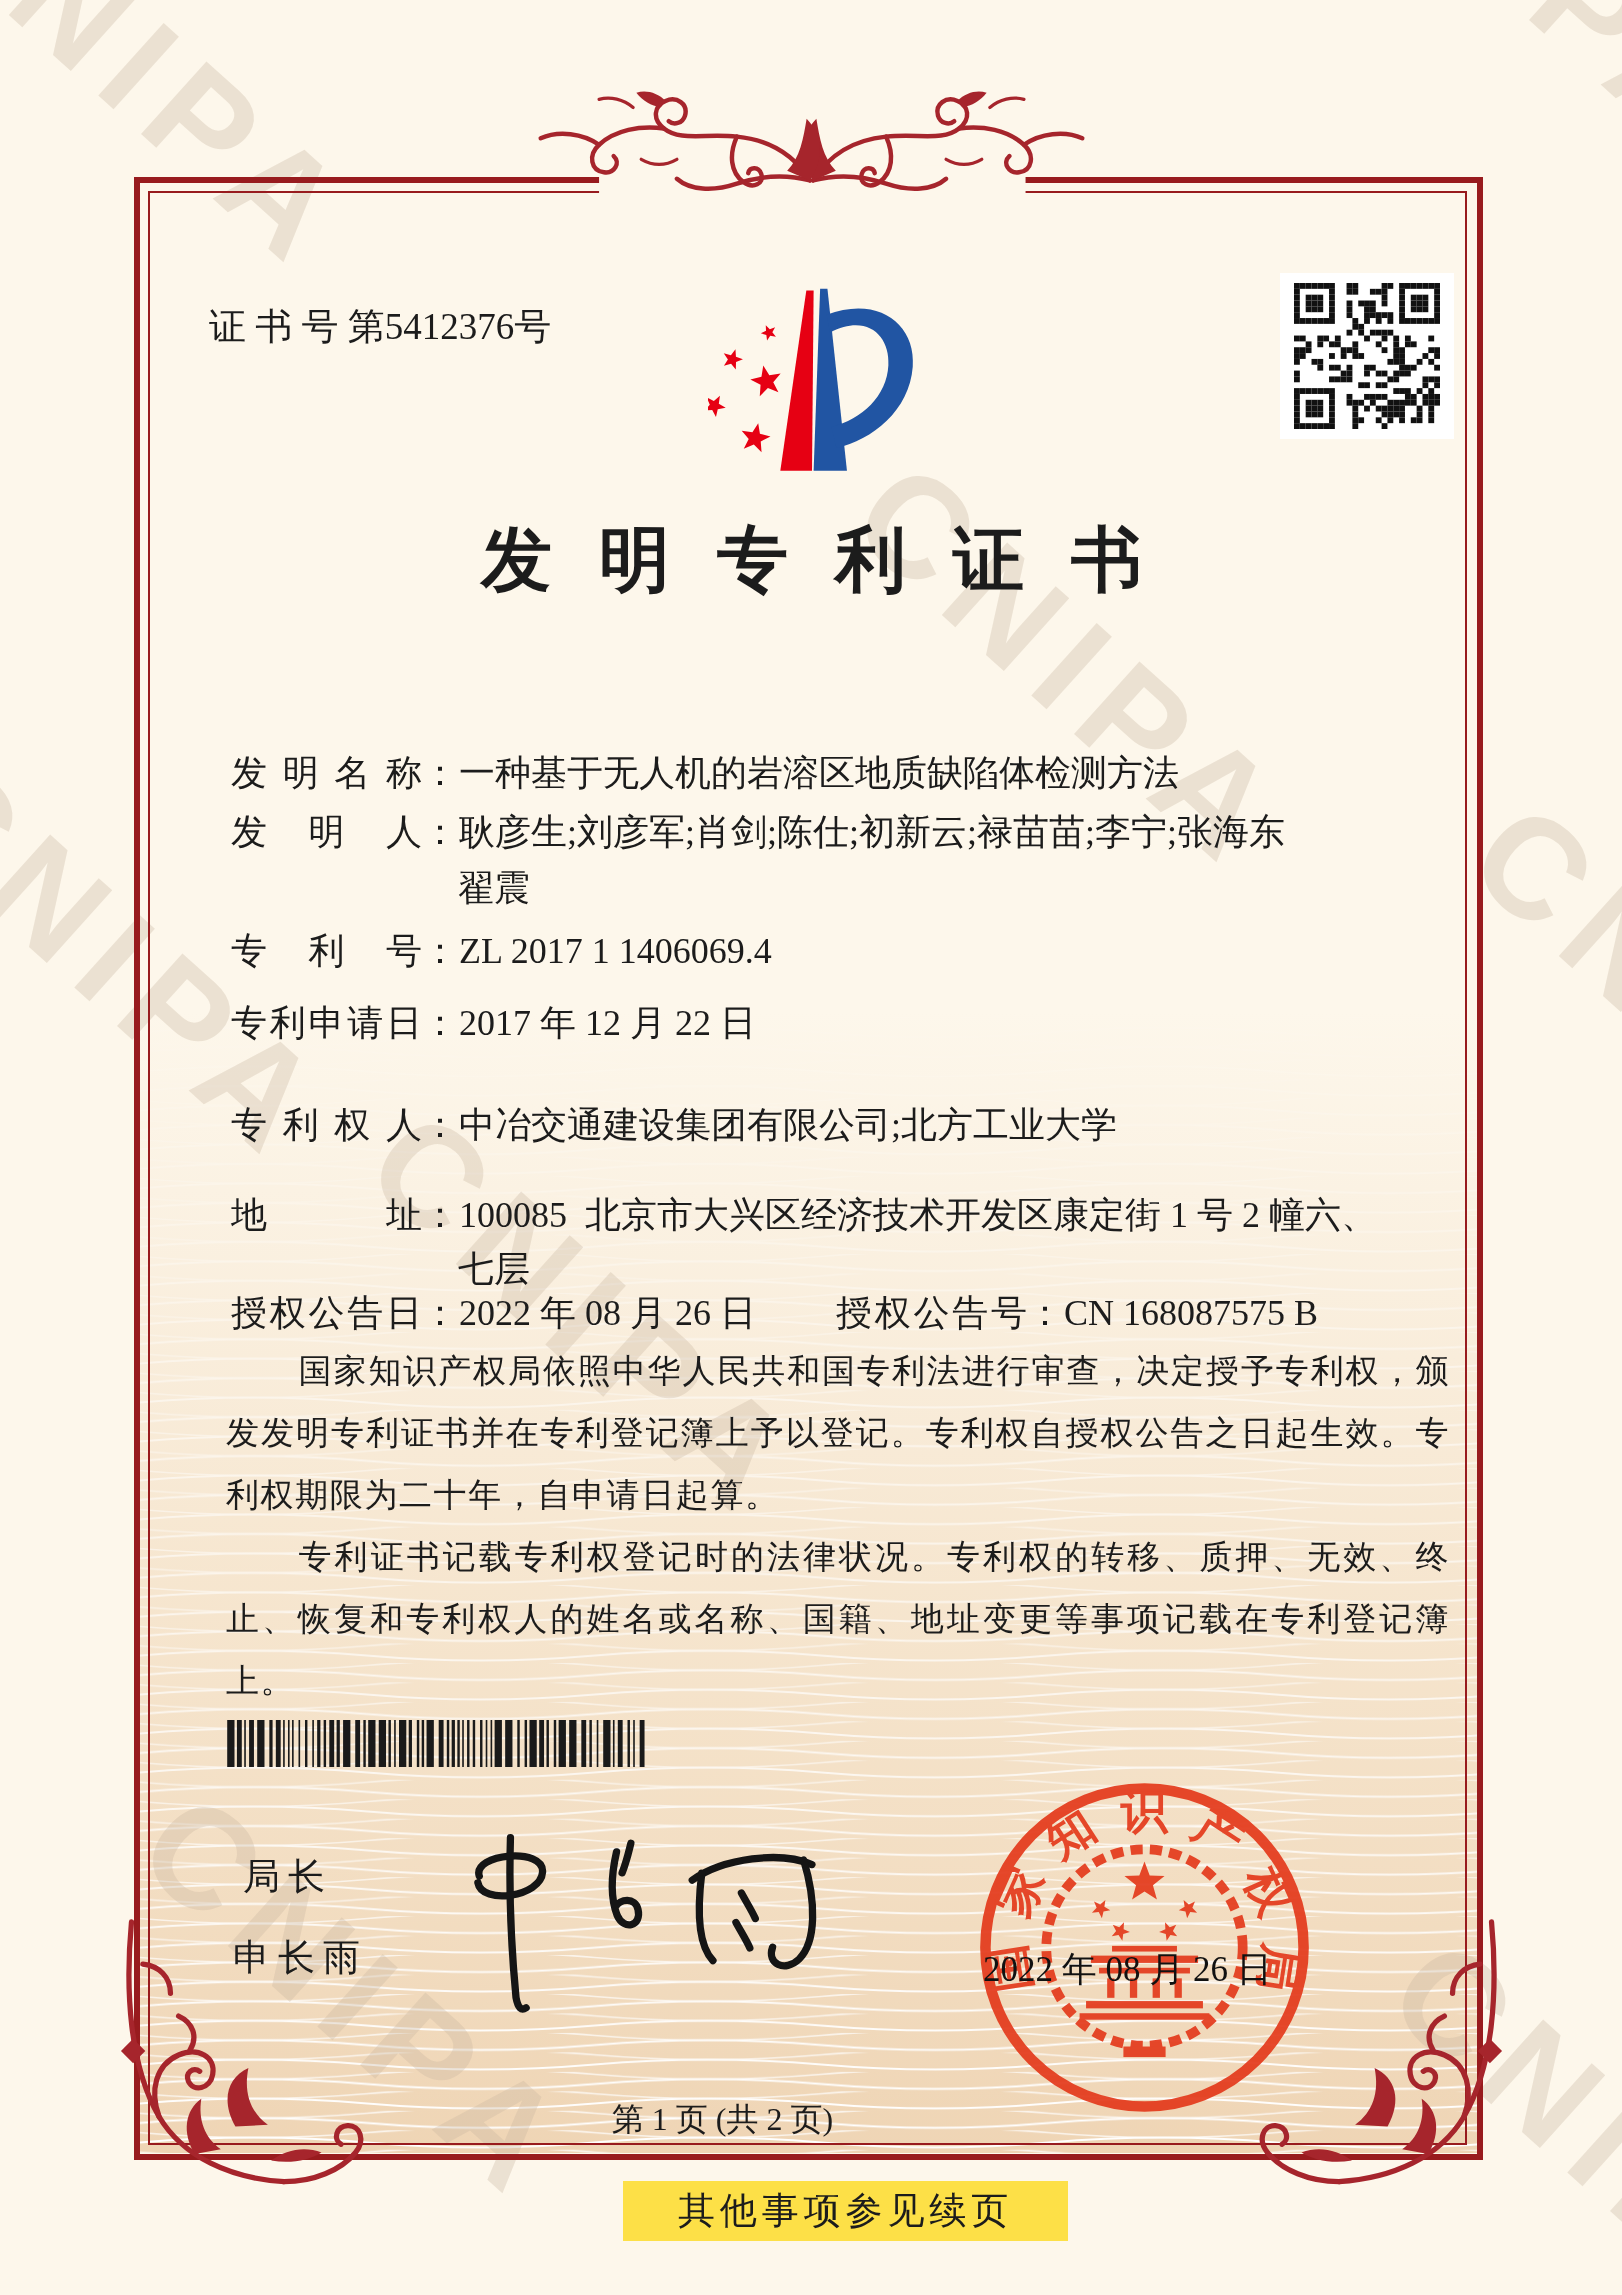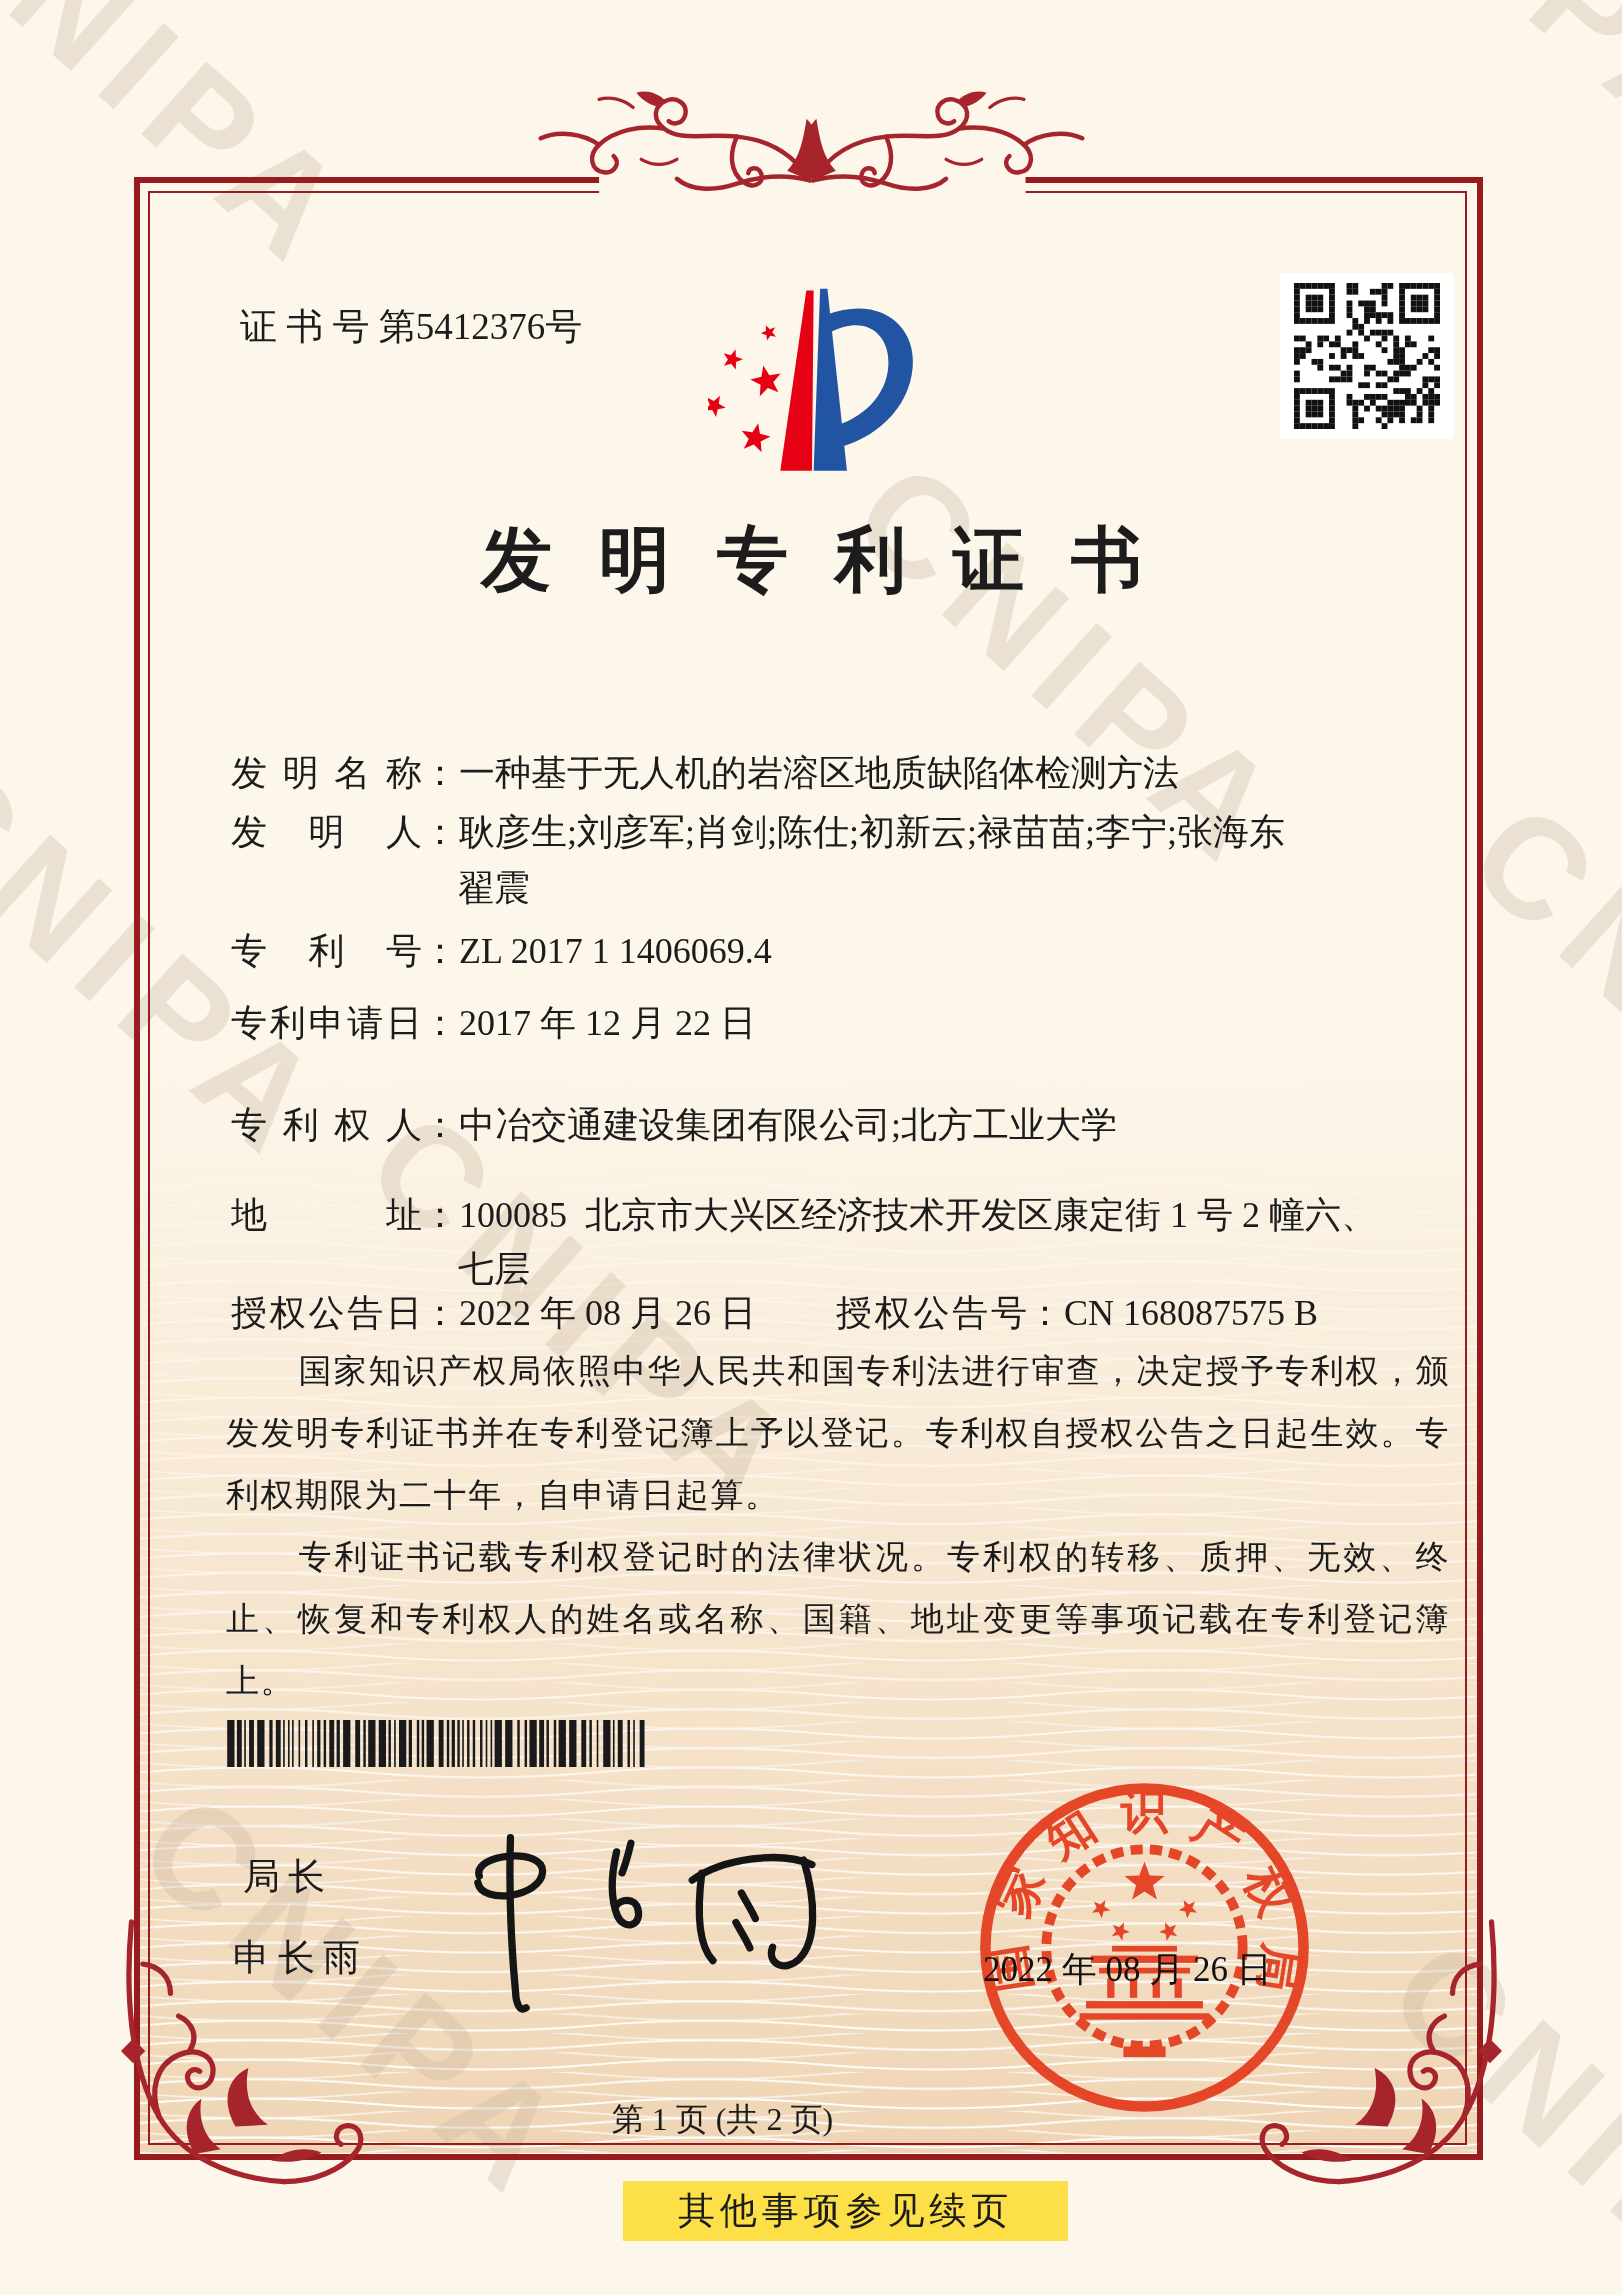--- a/index.html
+++ b/index.html
@@ -7,21 +7,21 @@
         font-family:"Liberation Serif","DejaVu Serif",serif;color:#1c1c1c;}
   .abs{position:absolute;}
   
   .wm{position:absolute;font-family:"Liberation Sans","DejaVu Sans",sans-serif;font-weight:bold;
       font-size:142px;letter-spacing:18px;color:rgba(198,180,158,0.32);transform:rotate(42deg);
       white-space:nowrap;pointer-events:none;}
   
   .frame-outer{left:134px;top:177px;width:1349px;height:1983px;border:6.5px solid #981b1e;box-sizing:border-box;}
   .frame-inner{left:148px;top:191px;width:1319px;height:1954px;border:2.4px solid #981b1e;box-sizing:border-box;}
   
-  .certno{left:209px;top:302px;font-size:37px;white-space:pre;margin-left:31px;}
+  .certno{left:209px;top:302px;font-size:37px;white-space:pre;}
   .title{left:0;top:505px;width:1623px;text-align:center;font-size:71px;font-weight:bold;
          letter-spacing:47px;padding-left:47px;box-sizing:border-box;margin-top:8px;}
   
   .row{position:absolute;font-size:36px;line-height:1.22;white-space:nowrap;}
   .flabel{display:inline-block;width:191px;text-align:justify;text-align-last:justify;vertical-align:top;}
   .fcolon{display:inline-block;width:37px;vertical-align:top;}
   .fvalue{white-space:pre;vertical-align:top;}
   
   .paras{left:226px;top:1340px;width:1224px;font-size:33px;line-height:62px;letter-spacing:1.6px;
          text-align:justify;}

